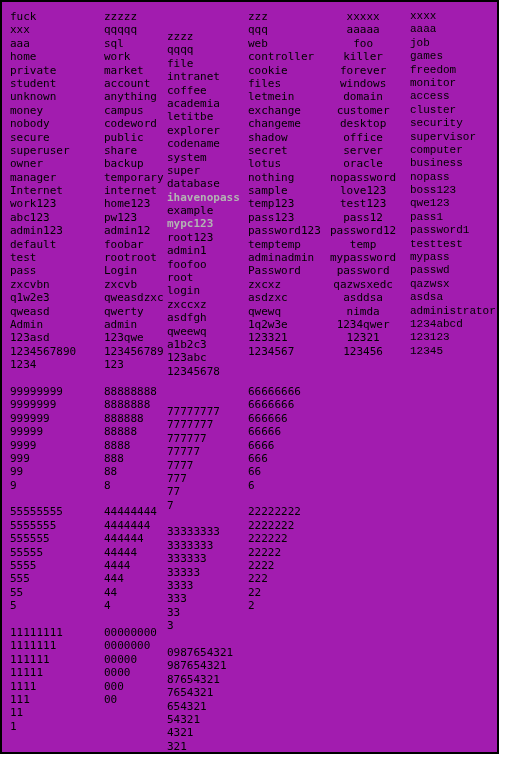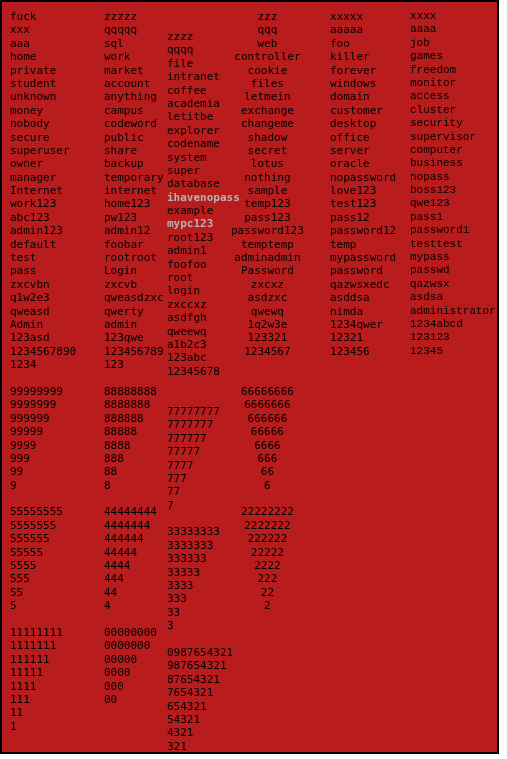--- a/index.html
+++ b/index.html
@@ -23,21 +23,21 @@
   }
   
   #panel {
     position: absolute;
     left: 0px;
     top: 0px;
     width: 499px;
     height: 754px;
     box-sizing: border-box;
     border: 2px solid #000000;
-    background: #b91c1c;
+    background: #a21caf;
     overflow: hidden;
   }
   #grid {
     position: absolute;
     left: 6px;
     top: 8px;
     width: 488px;
     height: 740px;
   }
   .wcol {
@@ -58,22 +58,22 @@
     color: #b3b3b3;
     font-weight: bold;
   }
   .wcell.blank {
     color: transparent;
   }
   
   .c0 { left: 2px;   }
   .c1 { left: 96px;  }
   .c2 { left: 159px; margin-top: 20px; }
-  .c3 { left: 223px; text-align: center; }
-  .c4 { left: 322px; }
+  .c3 { left: 240px; }
+  .c4 { left: 322px; text-align: center; }
   .c5 { left: 402px; font-family: Liberation Mono, monospace; }
 </style>
 </head>
 <body>
 
 <div id="root">
   <div id="panel">
     <div id="grid">
         <div class="wcol c0"><span class="wcell">fuck</span><span class="wcell">xxx</span><span class="wcell">aaa</span><span class="wcell">home</span><span class="wcell">private</span><span class="wcell">student</span><span class="wcell">unknown</span><span class="wcell">money</span><span class="wcell">nobody</span><span class="wcell">secure</span><span class="wcell">superuser</span><span class="wcell">owner</span><span class="wcell">manager</span><span class="wcell">Internet</span><span class="wcell">work123</span><span class="wcell">abc123</span><span class="wcell">admin123</span><span class="wcell">default</span><span class="wcell">test</span><span class="wcell">pass</span><span class="wcell">zxcvbn</span><span class="wcell">q1w2e3</span><span class="wcell">qweasd</span><span class="wcell">Admin</span><span class="wcell">123asd</span><span class="wcell">1234567890</span><span class="wcell">1234</span><span class="wcell blank">&nbsp;</span><span class="wcell">99999999</span><span class="wcell">9999999</span><span class="wcell">999999</span><span class="wcell">99999</span><span class="wcell">9999</span><span class="wcell">999</span><span class="wcell">99</span><span class="wcell">9</span><span class="wcell blank">&nbsp;</span><span class="wcell">55555555</span><span class="wcell">5555555</span><span class="wcell">555555</span><span class="wcell">55555</span><span class="wcell">5555</span><span class="wcell">555</span><span class="wcell">55</span><span class="wcell">5</span><span class="wcell blank">&nbsp;</span><span class="wcell">11111111</span><span class="wcell">1111111</span><span class="wcell">111111</span><span class="wcell">11111</span><span class="wcell">1111</span><span class="wcell">111</span><span class="wcell">11</span><span class="wcell">1</span><span class="wcell blank">&nbsp;</span><span class="wcell blank">&nbsp;</span></div>
         <div class="wcol c1"><span class="wcell">zzzzz</span><span class="wcell">qqqqq</span><span class="wcell">sql</span><span class="wcell">work</span><span class="wcell">market</span><span class="wcell">account</span><span class="wcell">anything</span><span class="wcell">campus</span><span class="wcell">codeword</span><span class="wcell">public</span><span class="wcell">share</span><span class="wcell">backup</span><span class="wcell">temporary</span><span class="wcell">internet</span><span class="wcell">home123</span><span class="wcell">pw123</span><span class="wcell">admin12</span><span class="wcell">foobar</span><span class="wcell">rootroot</span><span class="wcell">Login</span><span class="wcell">zxcvb</span><span class="wcell">qweasdzxc</span><span class="wcell">qwerty</span><span class="wcell">admin</span><span class="wcell">123qwe</span><span class="wcell">123456789</span><span class="wcell">123</span><span class="wcell blank">&nbsp;</span><span class="wcell">88888888</span><span class="wcell">8888888</span><span class="wcell">888888</span><span class="wcell">88888</span><span class="wcell">8888</span><span class="wcell">888</span><span class="wcell">88</span><span class="wcell">8</span><span class="wcell blank">&nbsp;</span><span class="wcell">44444444</span><span class="wcell">4444444</span><span class="wcell">444444</span><span class="wcell">44444</span><span class="wcell">4444</span><span class="wcell">444</span><span class="wcell">44</span><span class="wcell">4</span><span class="wcell blank">&nbsp;</span><span class="wcell">00000000</span><span class="wcell">0000000</span><span class="wcell">00000</span><span class="wcell">0000</span><span class="wcell">000</span><span class="wcell">00</span><span class="wcell blank">&nbsp;</span><span class="wcell blank">&nbsp;</span><span class="wcell blank">&nbsp;</span><span class="wcell blank">&nbsp;</span></div>

